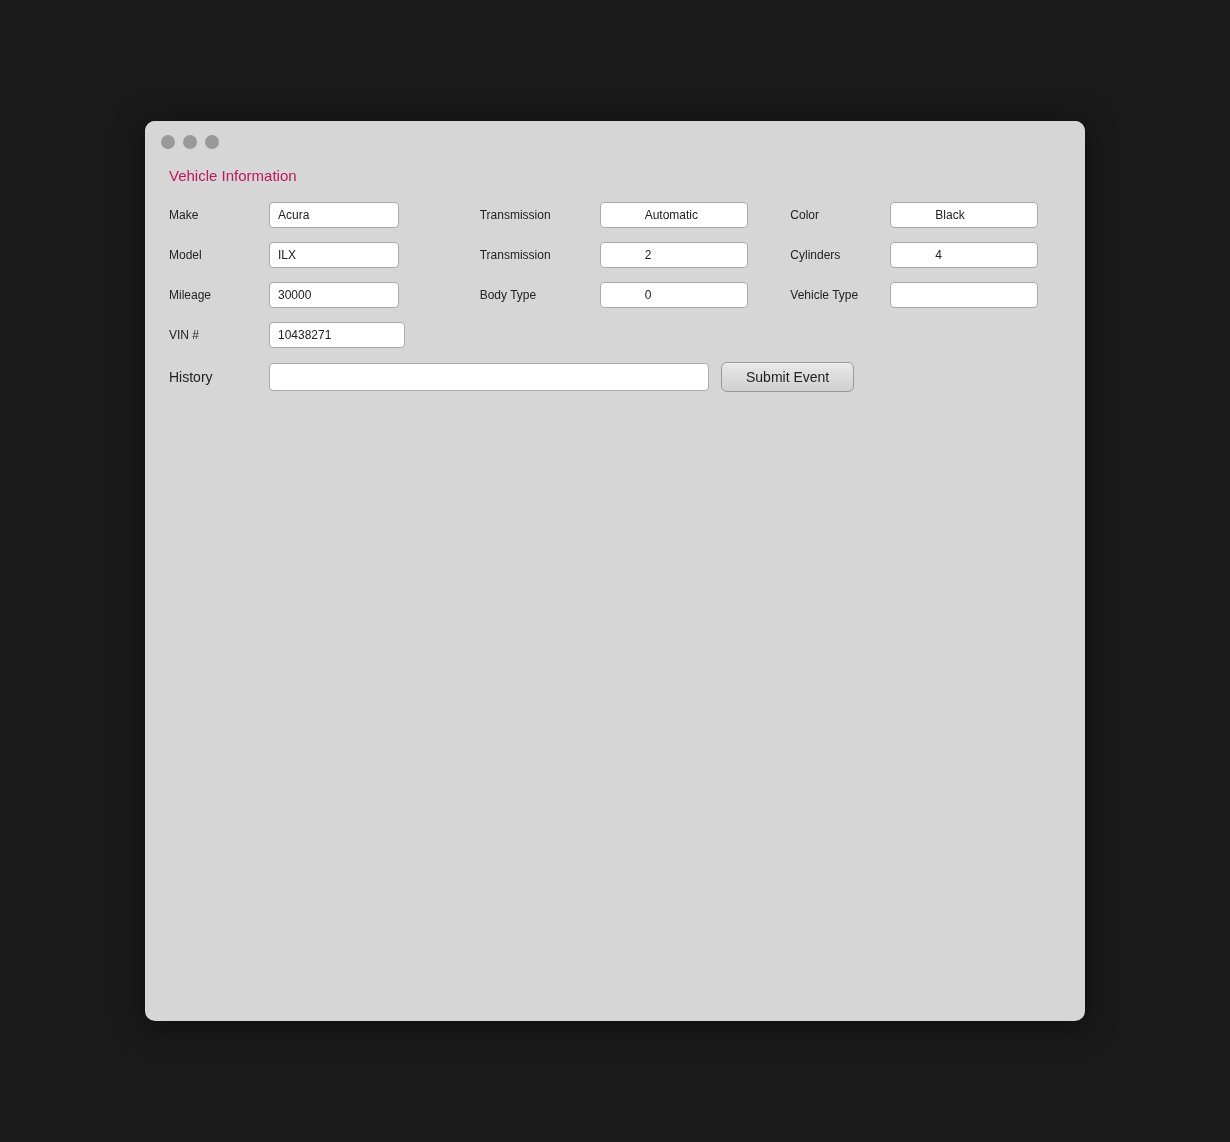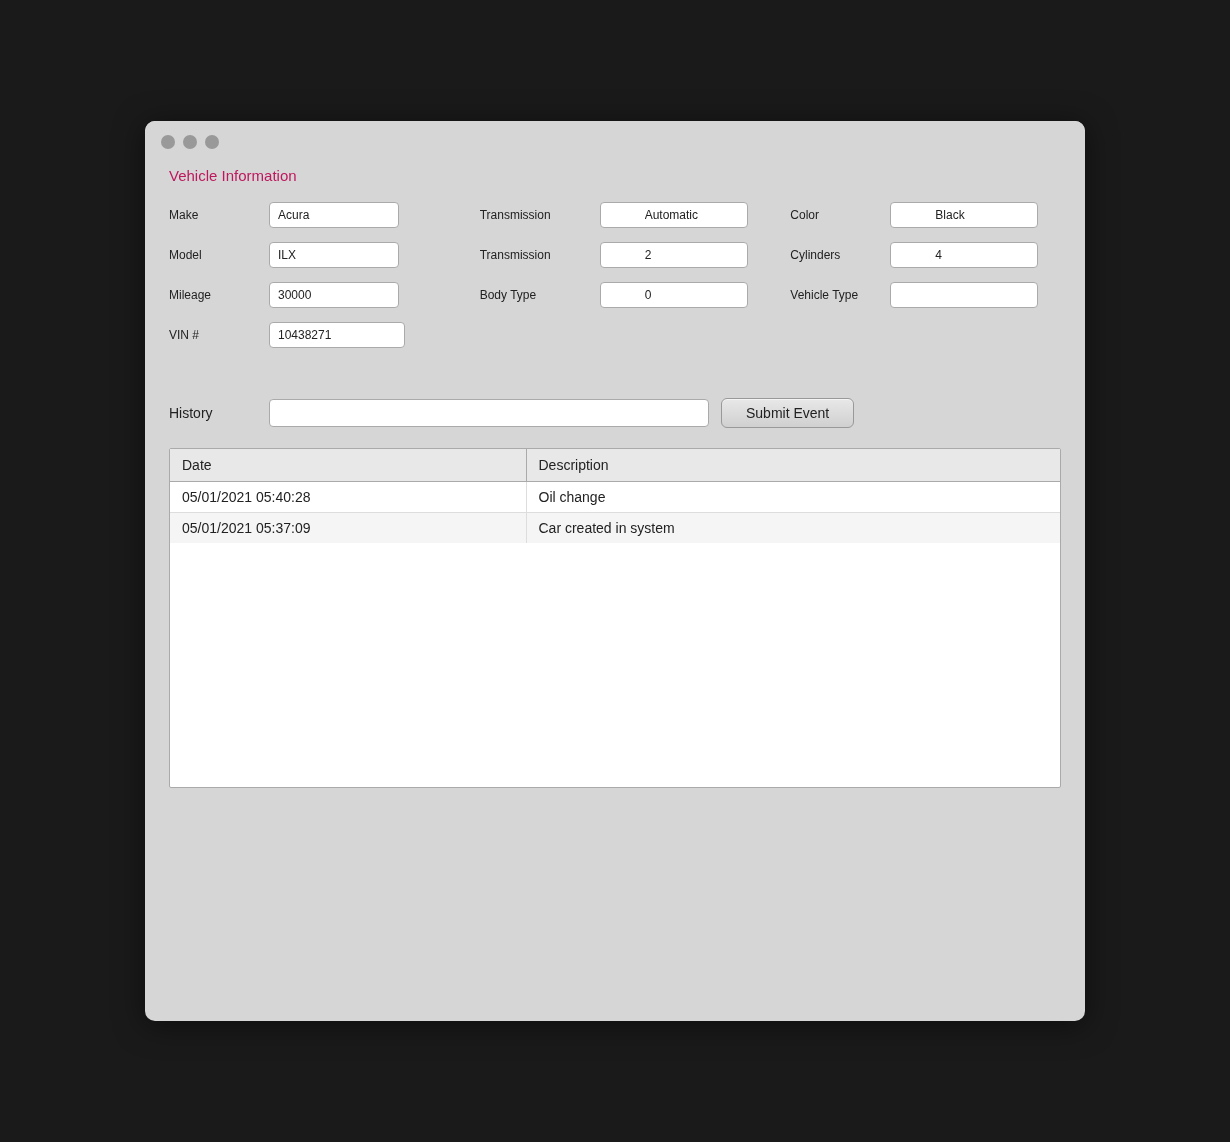--- a/index.html
+++ b/index.html
@@ -107,21 +107,20 @@
 
     .group-spacer {
       width: 40px;
     }
 
     .history-row {
       display: flex;
       align-items: center;
       margin-bottom: 14px;
       gap: 0;
-      margin-top: 36px;
     }
 
     .history-label {
       color: #222;
       min-width: 100px;
       font-size: 14px;
     }
 
     .history-input {
       background: white;
@@ -286,35 +285,15 @@
       </div>
 
       <div class="history-row">
         <span class="history-label">History</span>
         <input class="history-input" type="text" value="" style="">
         <button class="submit-btn">Submit Event</button>
       </div>
 
     </div>
 
-    <div class="history-table-container">
-      <table class="history-table">
-        <thead>
-          <tr>
-            <th class="col-date">Date</th>
-            <th class="col-desc">Description</th>
-          </tr>
-        </thead>
-        <tbody id="history-tbody">
-        <tr>
-              <td>05/01/2021 05:40:28</td>
-              <td>Oil change</td>
-            </tr>
-            <tr>
-              <td>05/01/2021 05:37:09</td>
-              <td>Car created in system</td>
-            </tr>
-          </tbody>
-      </table>
-    </div>
 
   </div>
 </div>
 
 </body></html>

